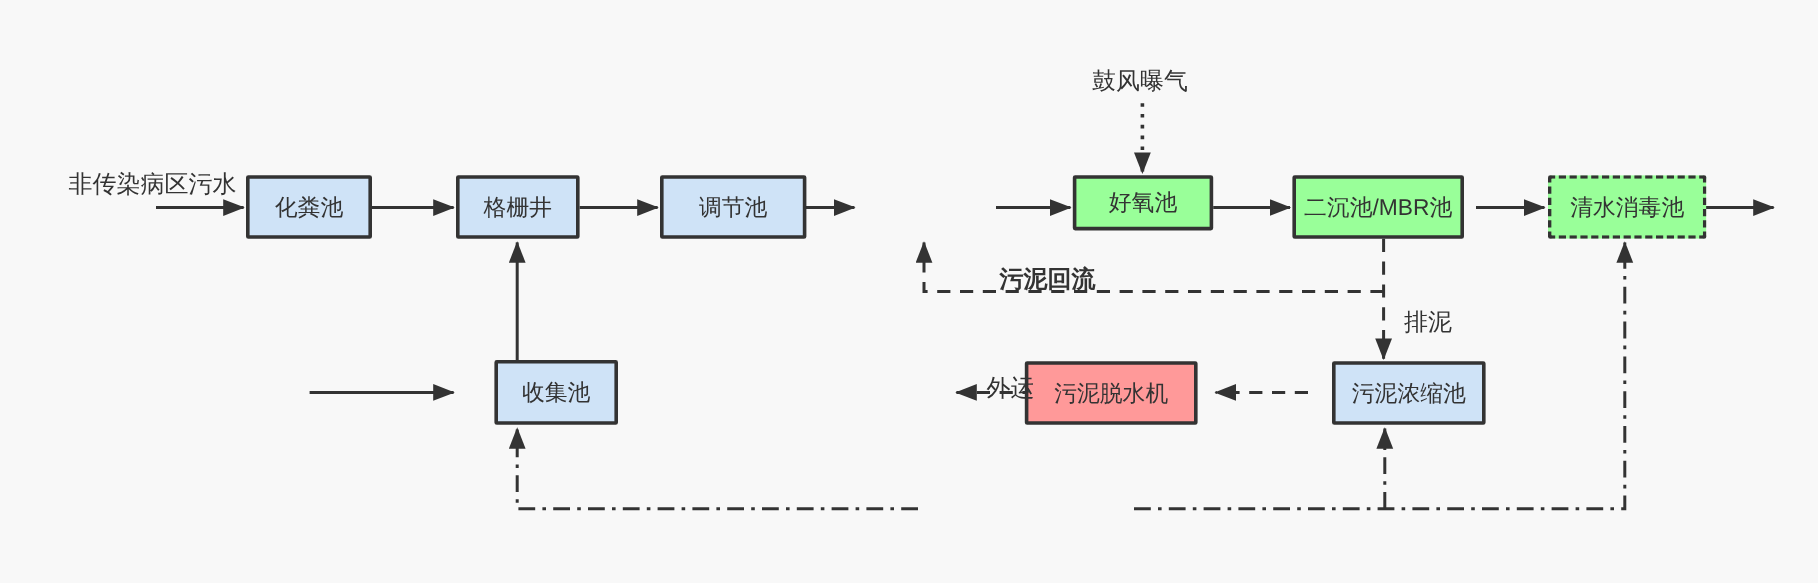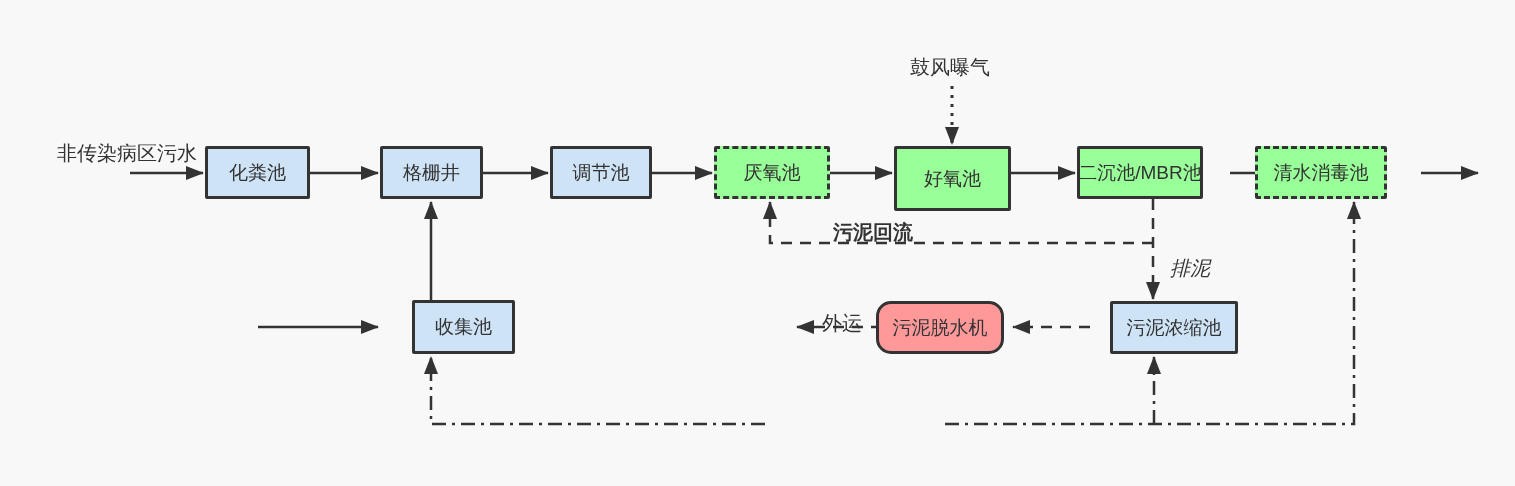--- a/index.html
+++ b/index.html
@@ -74,44 +74,41 @@
     <path class="edge dashdot" d="M945,424 H1354 V202" marker-end="url(#arr)"></path>
     <path class="edge dashdot" d="M1154,424 V357" marker-end="url(#arr)"></path>
   </svg>
 
   <div class="node n-blue" style="left:380px;top:146px;width:103px;height:53px;">
     <span>格栅井</span>
   </div>
   <div class="node n-blue" style="left:205px;top:146px;width:105px;height:53px;">
     <span>化粪池</span>
   </div>
-  <div class="node n-blue" style="left:550px;top:146px;width:102px;height:53px;">
+  <div class="node n-blue" style="left:550px;top:146px;width:122px;height:53px;">
     <span>调节池</span>
   </div>
-  <div class="node n-green dashed" style="left:714px;top:146px;width:116px;height:53px;">
-    <span>厌氧池</span>
-  </div>
-  <div class="node n-green" style="left:894px;top:146px;width:117px;height:65px;">
+  <div class="node n-green" style="left:894px;top:146px;width:117px;height:46px;">
     <span>好氧池</span>
   </div>
-  <div class="node n-green" style="left:1077px;top:146px;width:126px;height:53px;">
+  <div class="node n-green" style="left:1077px;top:146px;width:143px;height:53px;">
     <span>二沉池/MBR池</span>
   </div>
-  <div class="node n-green dashed" style="left:1255px;top:146px;width:132px;height:53px;">
+  <div class="node n-green dashed" style="left:1290px;top:146px;width:132px;height:53px;">
     <span>清水消毒池</span>
   </div>
   <div class="node n-blue" style="left:380px;top:300px;width:103px;height:54px;margin-left:32px;">
     <span>收集池</span>
   </div>
-  <div class="node n-pink" style="left:876px;top:301px;width:128px;height:53px;border-radius:15px;">
+  <div class="node n-pink" style="left:854px;top:301px;width:144px;height:53px;">
     <span>污泥脱水机</span>
   </div>
   <div class="node n-blue" style="left:1090px;top:301px;width:128px;height:53px;margin-left:20px;">
     <span>污泥浓缩池</span>
   </div>
 
   <div class="flabel" style="left:57px;top:140px;">非传染病区污水</div>
   <div class="flabel" style="left:910px;top:54px;">鼓风曝气</div>
   <div class="flabel" style="left:833px;top:219px;font-weight:bold;">污泥回流</div>
-  <div class="flabel" style="left:1170px;top:255px;font-style:italic;">排泥</div>
+  <div class="flabel" style="left:1170px;top:255px;">排泥</div>
   <div class="flabel" style="left:822px;top:297px;margin-top:13px;">外运</div>
 
 </div>
 
 </body></html>

